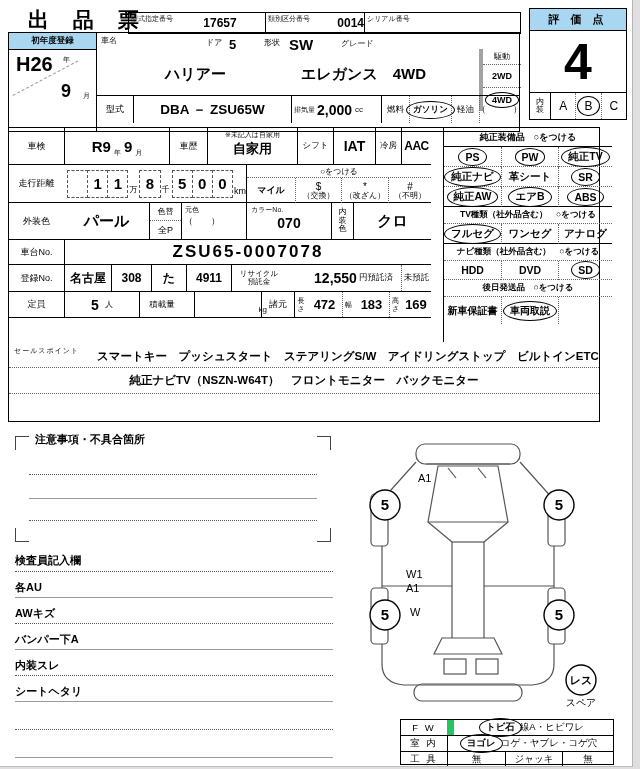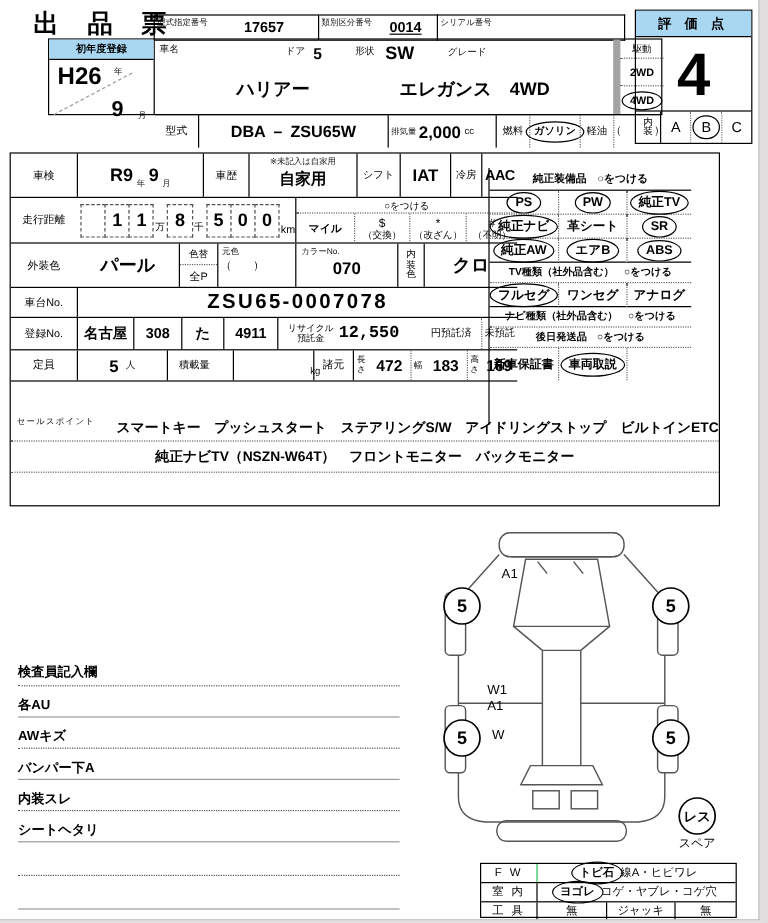--- a/index.html
+++ b/index.html
@@ -36,21 +36,21 @@
 
   <div class="abs" style="left:28px;top:6px;font-size:21px;font-weight:bold;letter-spacing:9px;">出 品 票</div>
 
   <div class="abs" style="left:128px;top:12px;height:22px;display:flex;">
     <div style="width:138px;border:1px solid #000;display:flex;box-sizing:border-box;">
       <span class="lbl7" style="padding:1px 2px;">型式指定番号</span>
       <span class="v13" style="flex:1;text-align:center;font-size:12px;line-height:20px;">17657</span>
     </div>
     <div style="width:99px;border:1px solid #000;border-left:none;display:flex;box-sizing:border-box;">
       <span class="lbl7" style="padding:1px 2px;">類別区分番号</span>
-      <span class="v13" style="flex:1;text-align:center;font-size:12px;line-height:20px;text-decoration:underline;">0014</span>
+      <span class="v13" style="flex:1;text-align:right;font-size:12px;line-height:20px;">0014</span>
     </div>
     <div style="width:156px;border:1px solid #000;border-left:none;display:flex;box-sizing:border-box;">
       <span class="lbl7" style="padding:1px 2px;">シリアル番号</span>
       <span class="v13" style="flex:1;"></span>
     </div>
   </div>
 
   <div class="abs bx" style="left:529px;top:8px;width:98px;height:112px;">
     <div class="abs hdr-blue c" style="left:0;top:0;right:0;height:22px;border-bottom:1px solid #000;font-size:11px;font-weight:bold;letter-spacing:4px;">評 価 点</div>
     <div class="abs c" style="left:0;top:22px;right:0;height:61px;font-size:50px;font-weight:bold;">4</div>
@@ -63,41 +63,41 @@
           </span>
       <span class="c" style="flex:1;font-size:12px;border-left:1px dotted #777;">
             <i style="font-style:normal;" class="circled">B</i>
           </span>
       <span class="c" style="flex:1;font-size:12px;border-left:1px dotted #777;">
             <i style="font-style:normal;">C</i>
           </span>
     </div>
   </div>
 
-  <div class="abs bx" style="left:8px;top:32px;width:512px;height:64px;margin-left:32px;">
+  <div class="abs bx" style="left:8px;top:32px;width:512px;height:100px;">
 
     <div class="abs" style="left:0;top:0;width:88px;height:100%;border-right:1px solid #000;">
       <div class="hdr-blue c" style="height:16px;font-size:8.5px;font-weight:bold;border-bottom:1px solid #000;">初年度登録</div>
       <span class="abs" style="left:7px;top:20px;font-size:20px;font-weight:bold;">H26</span>
       <span class="abs lbl7" style="left:54px;top:22px;">年</span>
       <div class="abs" style="left:4px;top:62px;width:74px;border-top:1px dashed #999;transform:rotate(-28deg);transform-origin:left bottom;"></div>
       <span class="abs" style="left:52px;top:48px;font-size:18px;font-weight:bold;">9</span>
       <span class="abs lbl7" style="left:74px;top:58px;">月</span>
     </div>
 
     <span class="abs lbl" style="left:92px;top:2px;">車名</span>
     <span class="abs lbl" style="left:197px;top:4px;">ドア</span>
     <span class="abs v13" style="left:220px;top:4px;">5</span>
     <span class="abs lbl" style="left:255px;top:4px;">形状</span>
     <span class="abs v15" style="left:280px;top:3px;">SW</span>
     <span class="abs lbl" style="left:332px;top:5px;">グレード</span>
     <span class="abs v15" style="left:156px;top:32px;">ハリアー</span>
     <span class="abs v15" style="left:292px;top:32px;">エレガンス　4WD</span>
 
-    <div class="abs" style="left:470px;top:0;width:42px;height:62px;border-left:6px solid #a3a3a3;">
+    <div class="abs" style="left:470px;top:16px;width:42px;height:62px;border-left:4px solid #a3a3a3;">
       <div class="c bbd" style="height:15px;font-size:8px;">駆動</div>
       <div class="c bbd" style="height:22px;font-size:9px;font-weight:bold;">
         <span>2WD</span>
           </div>
       <div class="c" style="height:23px;font-size:9px;font-weight:bold;">
         <span class="circled">4WD</span>
           </div>
     </div>
 
     <div class="abs" style="left:88px;top:62px;right:0;height:28px;border-top:1px solid #000;">
@@ -202,21 +202,21 @@
 
     <div class="abs bb" style="left:0;top:137px;width:422px;height:27px;">
       <span class="abs c" style="left:0;top:0;width:55px;height:100%;font-size:9px;">登録No.</span>
       <span class="abs bl c" style="left:55px;top:0;width:47px;height:100%;font-size:12px;font-weight:bold;">名古屋</span>
       <span class="abs bl c" style="left:102px;top:0;width:40px;height:100%;font-size:12px;font-weight:bold;">308</span>
       <span class="abs bl c" style="left:142px;top:0;width:35px;height:100%;font-size:12px;font-weight:bold;">た</span>
       <span class="abs bl c" style="left:177px;top:0;width:45px;height:100%;font-size:12px;font-weight:bold;">4911</span>
       <span class="abs bl c" style="left:222px;top:0;width:55px;height:100%;">
         <i class="wrap" style="font-style:normal;width:40px;">リサイクル預託金</i>
           </span>
-      <span class="abs c" style="left:266px;top:0;width:65px;height:100%;font-size:14px;font-weight:bold;font-family:Liberation Mono, monospace;">12,550</span>
+      <span class="abs c" style="left:294px;top:0;width:65px;height:100%;font-size:14px;font-weight:bold;">12,550</span>
       <span class="abs c" style="left:342px;top:0;width:50px;height:100%;font-size:8.5px;">円預託済</span>
       <span class="abs bld c" style="left:392px;top:0;width:30px;height:100%;font-size:8.5px;">未預託</span>
     </div>
 
     <div class="abs bb" style="left:0;top:164px;width:422px;height:26px;">
       <span class="abs c" style="left:0;top:0;width:55px;height:100%;font-size:9px;">定員</span>
       <div class="abs bl c" style="left:55px;top:0;width:75px;height:100%;gap:6px;">
         <span class="v14">5</span>
             <span class="lbl">人</span>
           </div>
@@ -237,21 +237,21 @@
       <span class="abs c" style="left:392px;top:0;width:30px;height:100%;font-size:13px;font-weight:bold;">169</span>
     </div>
 
 
     <div class="abs bbd" style="left:0;top:214px;width:100%;height:26px;">
       <span class="abs lbl7" style="left:5px;top:4px;letter-spacing:1px;">セールスポイント</span>
       <span class="abs" style="left:88px;top:7px;font-size:11.5px;font-weight:bold;">スマートキー　プッシュスタート　ステアリングS/W　アイドリングストップ　ビルトインETC</span>
     </div>
     <div class="abs bbd c" style="left:0;top:240px;width:100%;height:26px;font-size:11.5px;font-weight:bold;">純正ナビTV（NSZN-W64T）　フロントモニター　バックモニター</div>
 
-    <div class="abs bl" style="left:398px;top:0;width:169px;height:214px;margin-top:12px;">
+    <div class="abs bl" style="left:434px;top:0;width:169px;height:214px;">
       <div class="c bb" style="height:18px;font-size:9px;font-weight:bold;">純正装備品　○をつける</div>
       <div style="display:flex;height:20px;">
         <span class="c bbd" style="width:57px;font-size:10.5px;font-weight:bold;">
               <i style="font-style:normal;" class="circled">PS</i>
             </span>
         <span class="c bld bbd" style="width:56px;font-size:10.5px;font-weight:bold;">
               <i style="font-style:normal;" class="circled">PW</i>
             </span>
         <span class="c bld bbd" style="flex:1;font-size:10.5px;font-weight:bold;">
               <i style="font-style:normal;" class="circled">純正TV</i>
@@ -285,35 +285,56 @@
               <i style="font-style:normal;" class="circled">フルセグ</i>
             </span>
         <span class="c bld bb" style="width:56px;font-size:10.5px;font-weight:bold;">
               <i style="font-style:normal;">ワンセグ</i>
             </span>
         <span class="c bld bb" style="flex:1;font-size:10.5px;font-weight:bold;">
               <i style="font-style:normal;">アナログ</i>
             </span>
       </div>
       <div class="c bbd" style="height:16px;font-size:8.5px;font-weight:bold;">ナビ種類（社外品含む）　○をつける</div>
+      <div style="display:flex;height:19px;">
+        <span class="c bbd" style="width:57px;font-size:10.5px;font-weight:bold;">
+              <i style="font-style:normal;">HDD</i>
+            </span>
+        <span class="c bld bbd" style="width:56px;font-size:10.5px;font-weight:bold;">
+              <i style="font-style:normal;">DVD</i>
+            </span>
+        <span class="c bld bbd" style="flex:1;font-size:10.5px;font-weight:bold;">
+              <i style="font-style:normal;" class="circled">SD</i>
+            </span>
+      </div>
       <div class="c bbd" style="height:16px;font-size:8.5px;font-weight:bold;">後日発送品　○をつける</div>
       <div style="display:flex;height:27px;">
         <span class="c" style="width:57px;font-size:10px;font-weight:bold;">
               <i style="font-style:normal;">新車保証書</i>
             </span>
         <span class="c bld" style="width:56px;font-size:10px;font-weight:bold;">
               <i style="font-style:normal;" class="circled">車両取説</i>
             </span>
         <span class="c bld" style="flex:1;font-size:10px;font-weight:bold;">
               <i style="font-style:normal;"></i>
             </span>
       </div>
     </div>
   </div>
 
+  <div class="abs" style="left:15px;top:432px;width:316px;height:110px;">
+    <span class="bracket" style="left:0;top:4px;border-left-width:1.5px;border-top-width:1.5px;"></span>
+    <span class="bracket" style="right:0;top:4px;border-right-width:1.5px;border-top-width:1.5px;"></span>
+    <span class="bracket" style="left:0;bottom:0;border-left-width:1.5px;border-bottom-width:1.5px;"></span>
+    <span class="bracket" style="right:0;bottom:0;border-right-width:1.5px;border-bottom-width:1.5px;"></span>
+    <span class="abs" style="left:20px;top:0;font-size:11px;font-weight:bold;">注意事項・不具合箇所</span>
+    <div class="rule-dot" style="top:42px;left:14px;right:14px;"></div>
+    <div class="rule-sol" style="top:66px;left:14px;right:14px;"></div>
+    <div class="rule-dot" style="top:88px;left:14px;right:14px;"></div>
+  </div>
 
   <div class="abs" style="left:15px;top:550px;width:318px;">
     <div style="border-bottom:1.5px dotted #555;padding-bottom:3px;">
       <span style="font-size:11px;font-weight:bold;">検査員記入欄</span><span style="font-size:8.5px;"></span>
     </div>
     <div style="height:26px;border-bottom:1.5px solid #999;font-size:11px;font-weight:bold;padding-top:8px;box-sizing:border-box;">各AU</div>
     <div style="height:26px;border-bottom:1.5px dotted #555;font-size:11px;font-weight:bold;padding-top:8px;box-sizing:border-box;">AWキズ</div>
     <div style="height:26px;border-bottom:1.5px solid #999;font-size:11px;font-weight:bold;padding-top:8px;box-sizing:border-box;">バンパー下A</div>
     <div style="height:26px;border-bottom:1.5px dotted #555;font-size:11px;font-weight:bold;padding-top:8px;box-sizing:border-box;">内装スレ</div>
     <div style="height:26px;border-bottom:1.5px solid #999;font-size:11px;font-weight:bold;padding-top:8px;box-sizing:border-box;">シートヘタリ</div>
@@ -372,21 +393,21 @@
     <text x="54" y="154" font-size="11">A1</text>
     <text x="58" y="178" font-size="11">W</text>
 
     <circle cx="229" cy="242" r="15" fill="#fff" stroke="#000" stroke-width="1.4"></circle>
     <text x="229" y="242" dy=".35em" text-anchor="middle" font-size="11" font-weight="bold">レス</text>
     <text x="229" y="268" text-anchor="middle" font-size="10">スペア</text>
   </svg>
 
   <div class="abs" style="left:400px;top:719px;width:214px;height:46px;border:1px solid #000;">
     <div style="display:flex;height:15px;border-bottom:1px solid #000;">
-      <span class="c" style="width:46px;border-right:1px solid #22c55e;font-size:9.5px;letter-spacing:2px;">F W</span>
+      <span class="c" style="width:46px;border-right:7px solid #22c55e;font-size:9.5px;letter-spacing:2px;">F W</span>
       <span class="c" style="flex:1;font-size:9.5px;gap:2px;">
         <i class="circled" style="font-style:normal;font-weight:bold;">トビ石</i>
         <i style="font-style:normal;">線A・ヒビワレ</i>
           </span>
     </div>
     <div style="display:flex;height:15px;border-bottom:1px solid #000;">
       <span class="c" style="width:46px;border-right:1px solid #000;font-size:9.5px;letter-spacing:2px;">室 内</span>
       <span class="c" style="flex:1;font-size:9.5px;gap:2px;">
         <i class="circled" style="font-style:normal;font-weight:bold;">ヨゴレ</i>
         <i style="font-style:normal;">コゲ・ヤブレ・コゲ穴</i>

